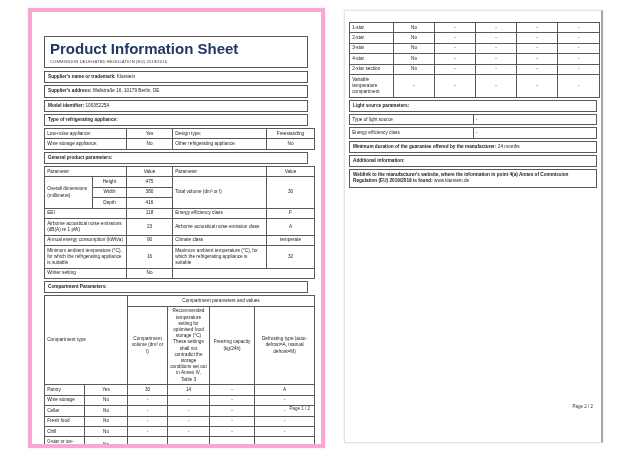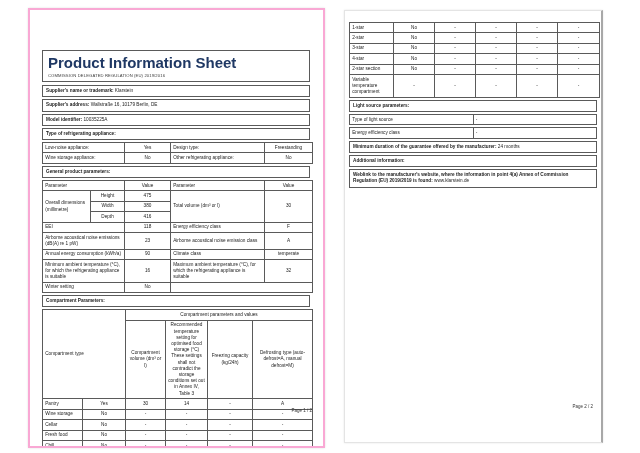--- a/index.html
+++ b/index.html
@@ -1,20 +1,20 @@
 <!DOCTYPE html>
 <html><head>
 <meta charset="utf-8">
 <style>
   * { margin:0; padding:0; box-sizing:border-box; }
   html,body { width:640px; height:453px; background:#ffffff; font-family:"Liberation Sans",sans-serif; color:#1c1c1c; }
   body { position:relative; overflow:hidden; }
   .page { position:absolute; background:#fff; overflow:hidden; }
-  #page1 { left:28px; top:8px; width:297px; height:440px; padding:40px 13px 0 12px;
-           border:2px solid #f9a8d4; box-shadow:0 0 2px rgba(0,0,0,0.12); }
+  #page1 { left:28px; top:8px; width:297px; height:440px; padding:24px 13px 0 12px;
+           border:4px solid #f9a8d4; box-shadow:0 0 2px rgba(0,0,0,0.12); }
   #page2 { left:344px; top:10px; width:259px; height:433px; padding:11px 4px 0 4px;
            border:1px solid #e4e4e4; border-right:2px solid #a8a8a8; box-shadow:0 0 2px rgba(0,0,0,0.10); }
   table { border-collapse:collapse; width:100%; table-layout:fixed; }
   td { border:1px solid #5a5a5a; font-size:4.7px; line-height:1.32; padding:1.6px 2.2px;
        vertical-align:middle; text-align:left; word-wrap:break-word; color:#222; }
   .blk { margin-bottom:2px; }
   .box { border:1px solid #5a5a5a; padding:2px 3px; font-size:4.7px; line-height:1.32; margin-bottom:2px; word-wrap:break-word; }
   .b { font-weight:bold; }
   .c { text-align:center; }
   .titlebox { border:1px solid #5a5a5a; padding:4px 5px 3px 5px; margin-bottom:3px; }

